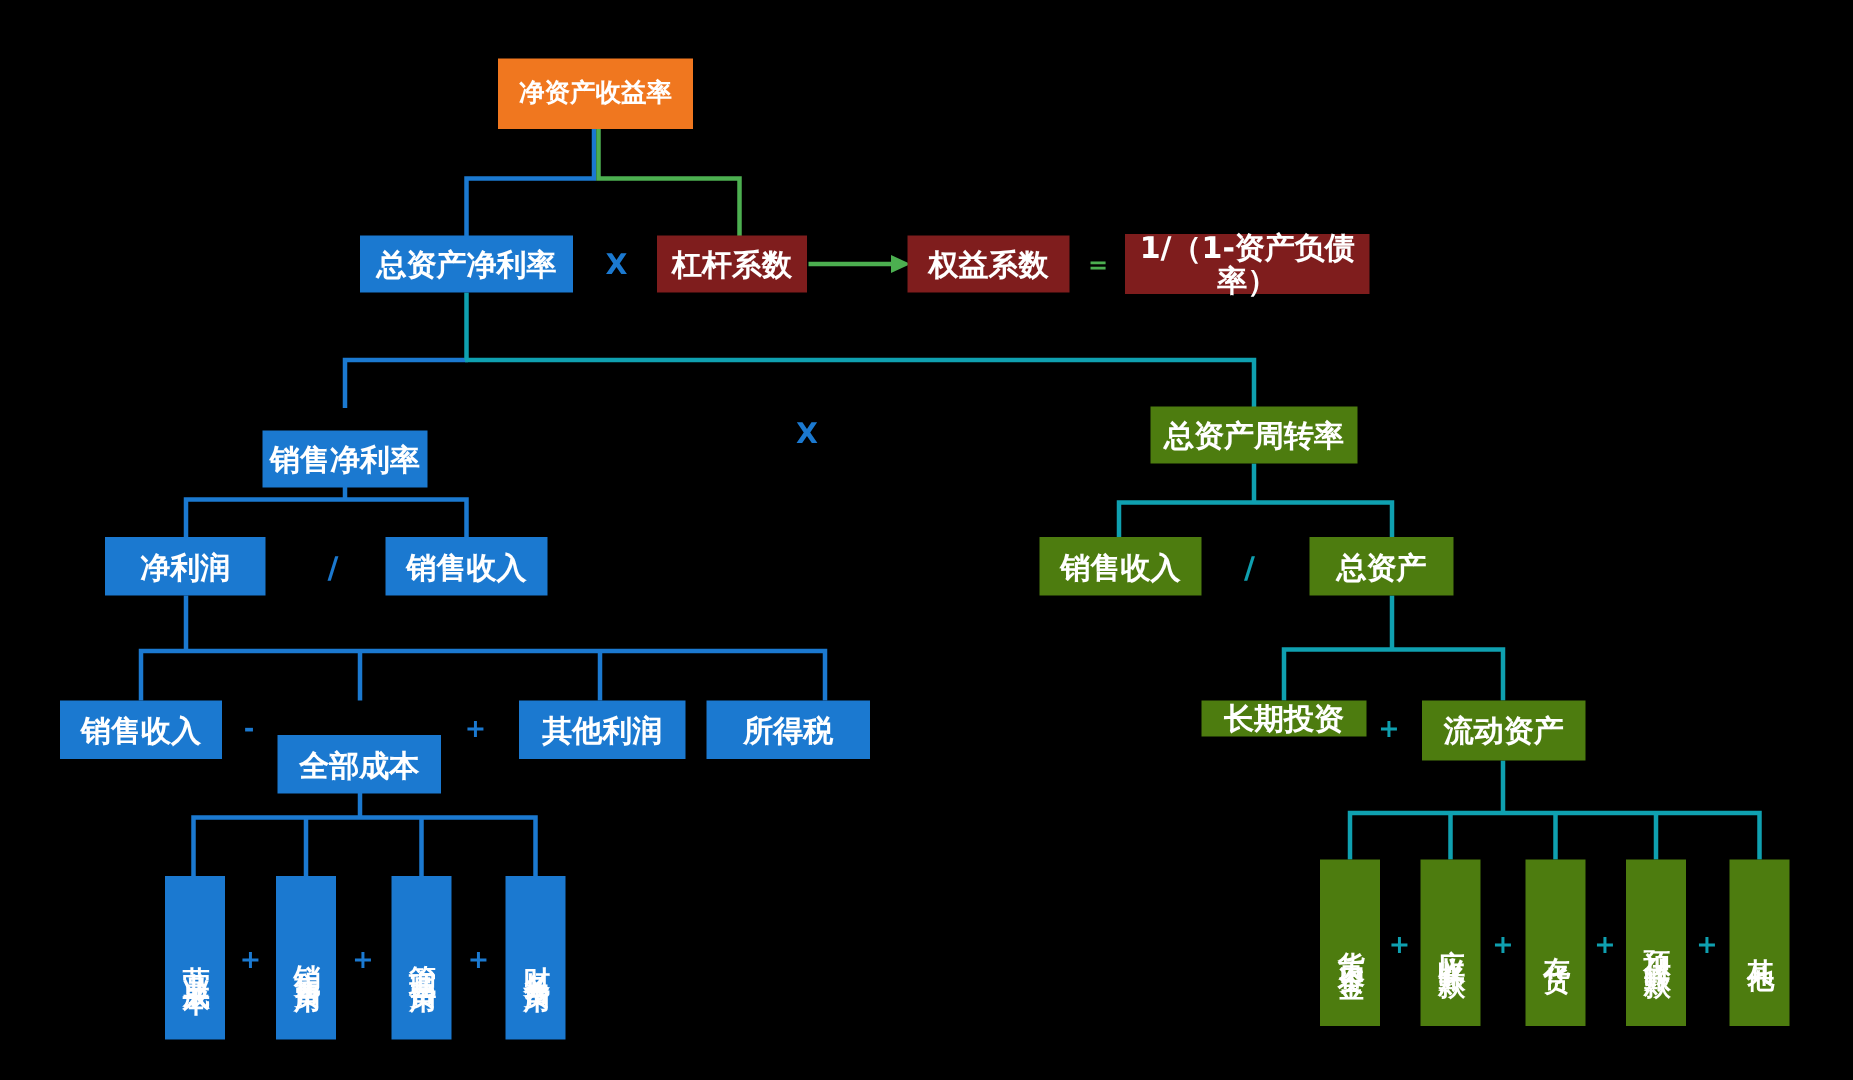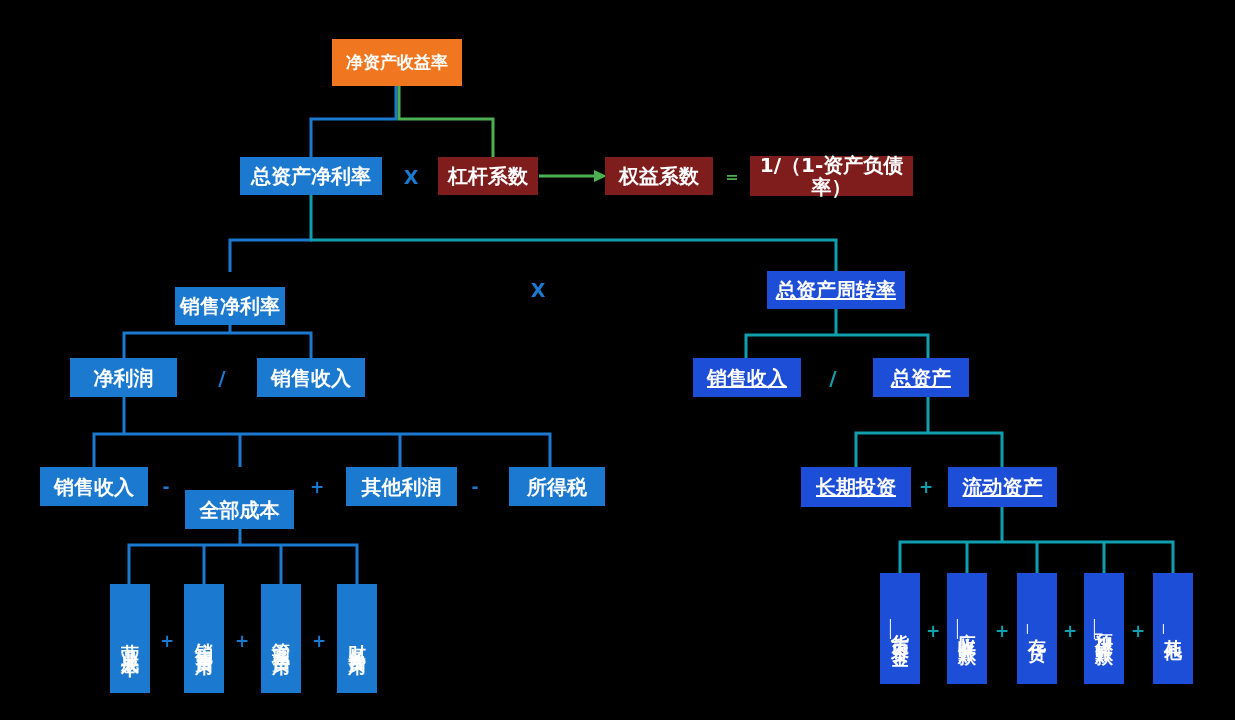--- a/index.html
+++ b/index.html
@@ -15,21 +15,21 @@
   .node {
     position:absolute;
     display:flex; align-items:center; justify-content:center;
     color:#fff; font-weight:bold; font-size:20px;
     text-align:center; line-height:1.1;
     box-sizing:border-box;
   }
   .orange { background:#F0771F; }
   .blue   { background:#1B79D0; }
   .green  { background:#7f1d1d; }
-  .teal   { background:#1d4ed8;text-decoration:underline; }
+  .teal   { background:#4d7c0f; }
   .vert {
     writing-mode:vertical-lr;
     text-orientation:upright;
     letter-spacing:5px;
     font-size:18px;
   }
   .big { font-size:17px; }
   .op {
     position:absolute;
     transform:translate(-50%,-50%);
@@ -86,23 +86,23 @@
   <div class="node teal" style="left:693px;top:358px;width:108px;height:39px;">销售收入</div>
   <span class="op op-teal sl-op" style="left:833px;top:378px;">/</span>
   <div class="node teal" style="left:873px;top:358px;width:96px;height:39px;">总资产</div>
 
   <div class="node blue" style="left:40px;top:467px;width:108px;height:39px;">销售收入</div>
   <span class="op op-blue pm-op" style="left:166px;top:487px;">-</span>
   <div class="node blue" style="left:185px;top:467px;width:109px;height:39px;margin-top:23px;">全部成本</div>
   <span class="op op-blue pm-op" style="left:317px;top:487px;">+</span>
   <div class="node blue" style="left:346px;top:467px;width:111px;height:39px;">其他利润</div>
   <span class="op op-blue pm-op" style="left:475px;top:487px;">-</span>
-  <div class="node blue" style="left:509px;top:467px;width:96px;height:39px;">所得税</div>
+  <div class="node blue" style="left:471px;top:467px;width:109px;height:39px;">所得税</div>
 
-  <div class="node teal" style="left:801px;top:467px;width:110px;height:40px;">长期投资</div>
+  <div class="node teal" style="left:801px;top:467px;width:110px;height:24px;">长期投资</div>
   <span class="op op-teal pm-op" style="left:926px;top:487px;">+</span>
   <div class="node teal" style="left:948px;top:467px;width:109px;height:40px;">流动资产</div>
 
   <div class="node blue vert" style="left:110px;top:584px;width:40px;height:109px;">营业成本</div>
   <span class="op op-blue pm-op" style="left:167px;top:641px;">+</span>
   <div class="node blue vert" style="left:184px;top:584px;width:40px;height:109px;">销售费用</div>
   <span class="op op-blue pm-op" style="left:242px;top:641px;">+</span>
   <div class="node blue vert" style="left:261px;top:584px;width:40px;height:109px;">管理费用</div>
   <span class="op op-blue pm-op" style="left:319px;top:641px;">+</span>
   <div class="node blue vert" style="left:337px;top:584px;width:40px;height:109px;">财务费用</div>

